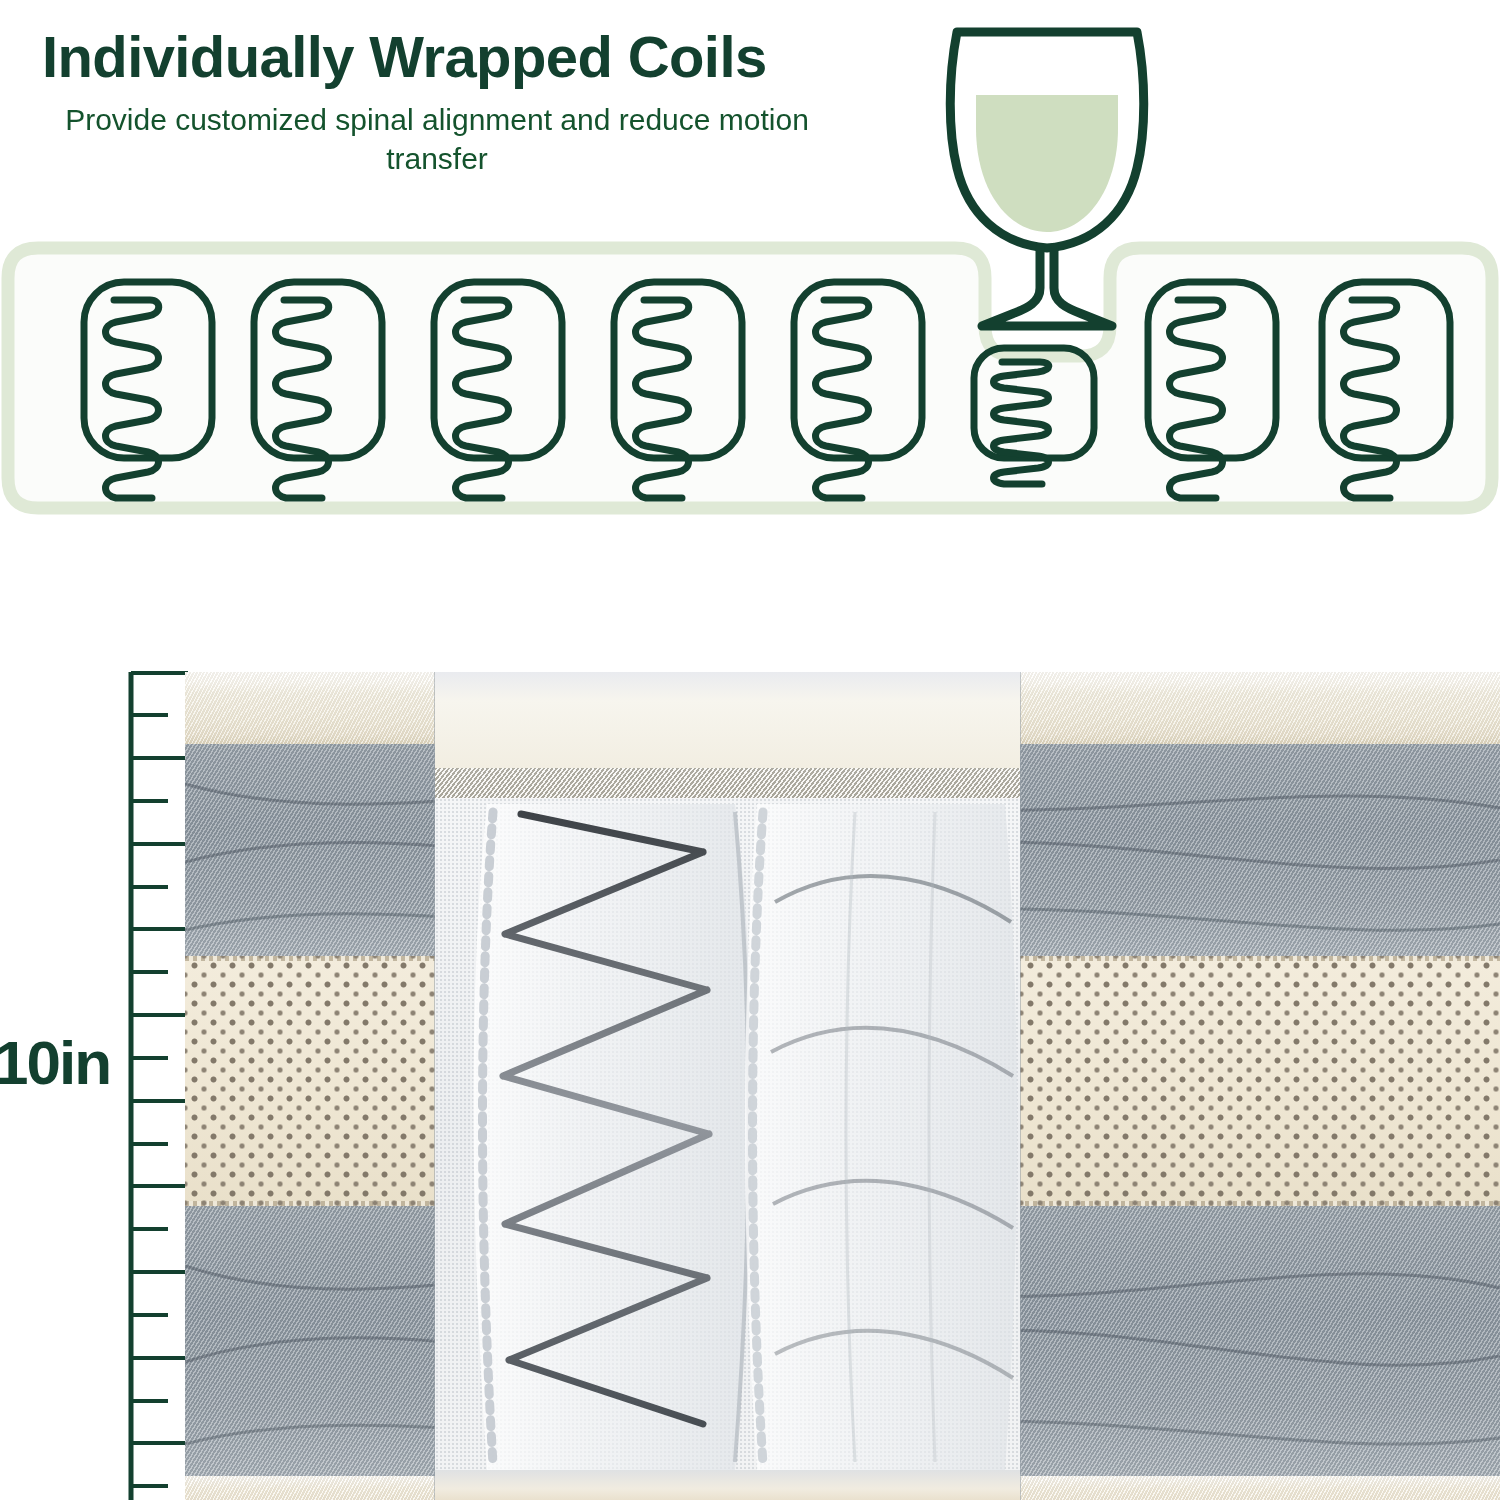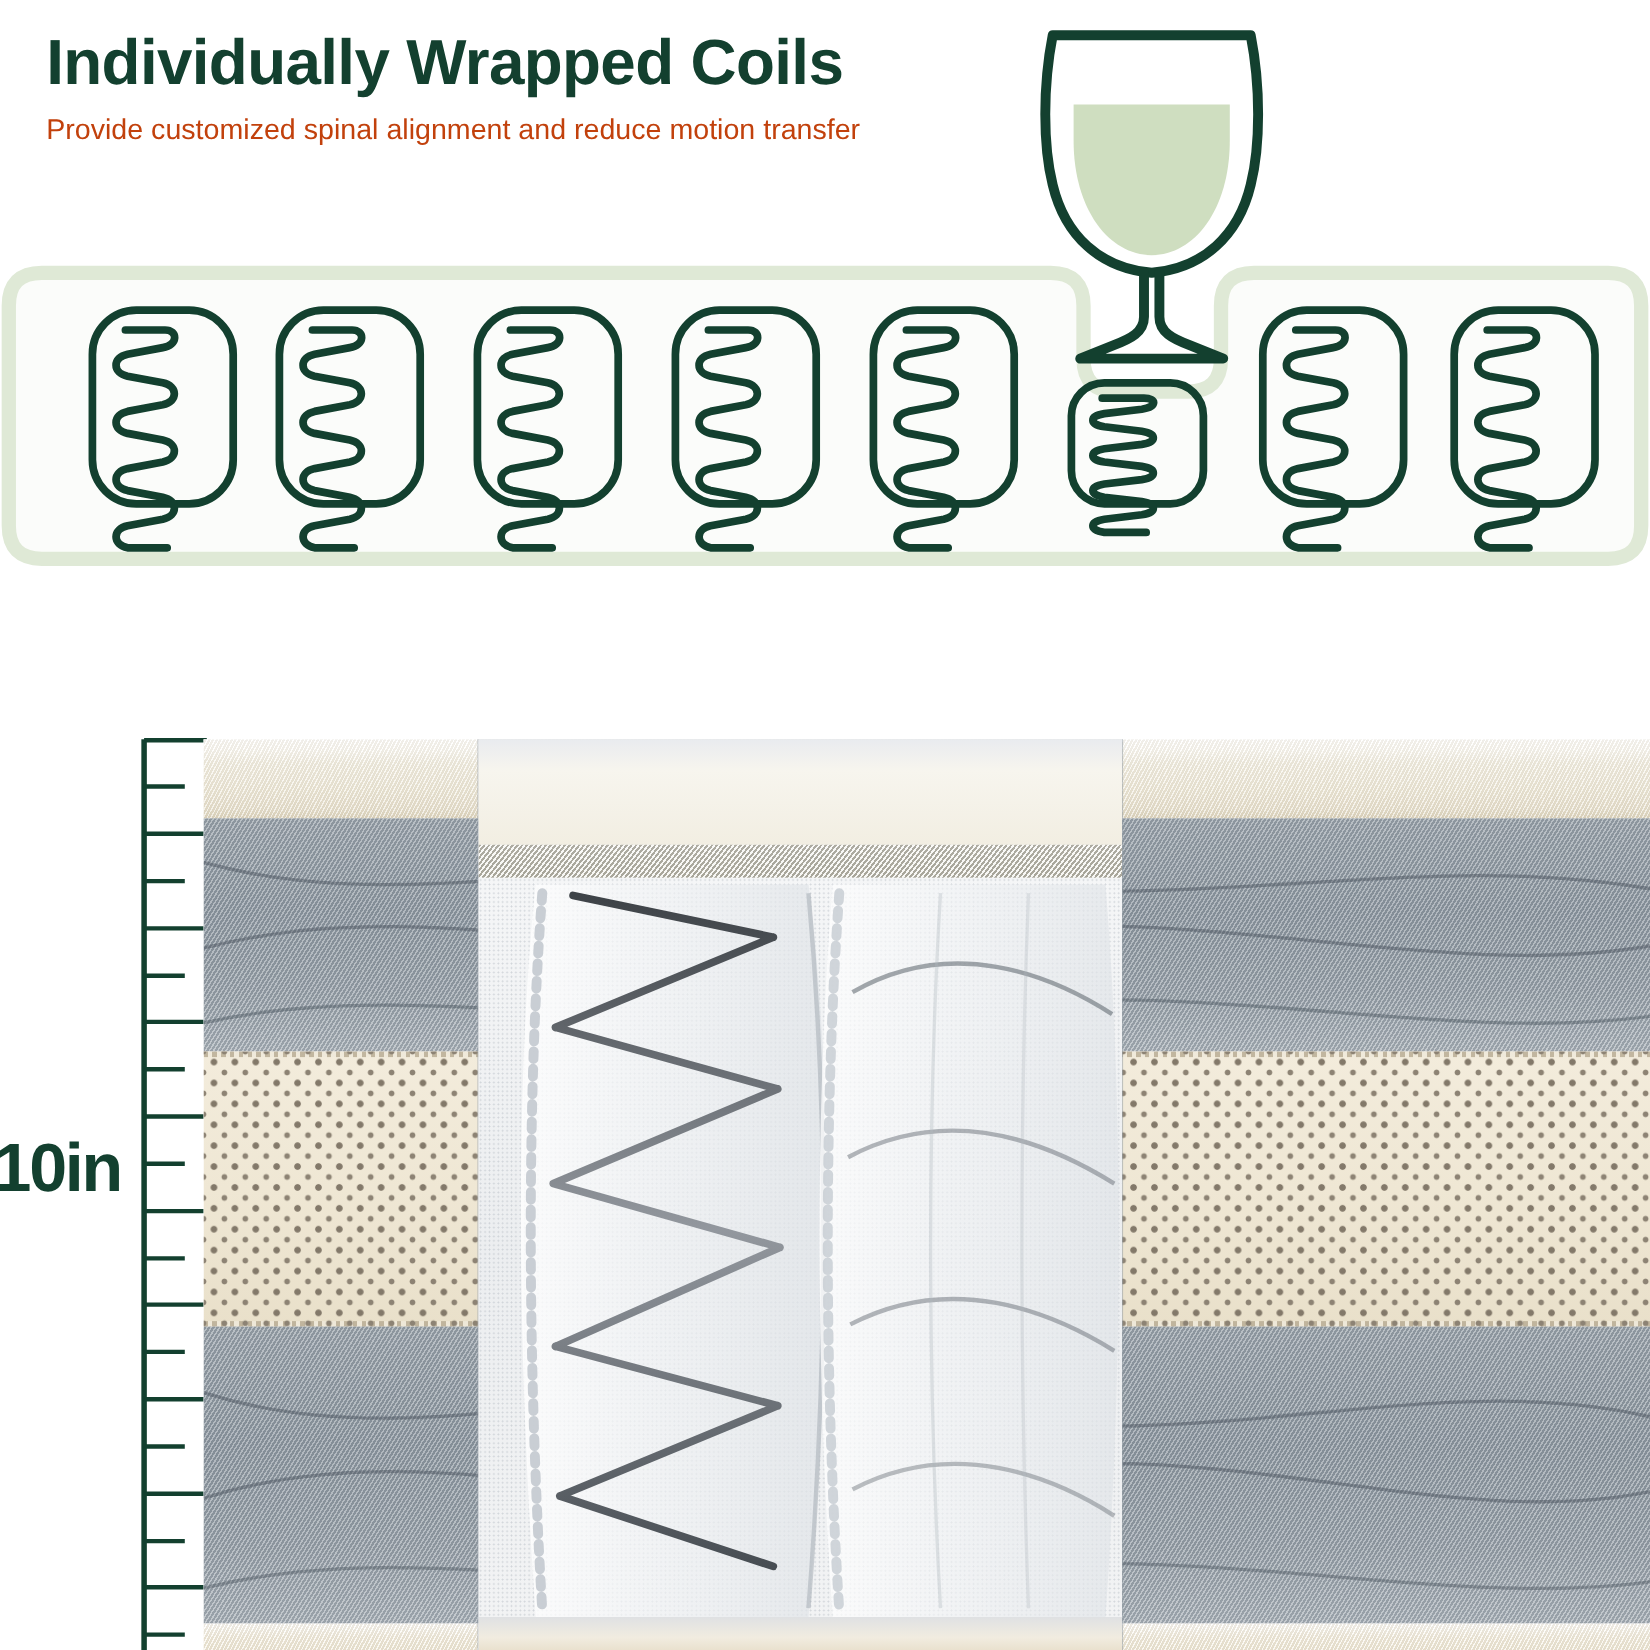--- a/index.html
+++ b/index.html
@@ -26,26 +26,27 @@
   #headline {
     font-size: 58px;
     font-weight: bold;
     color: #13402f;
     letter-spacing: -0.6px;
     line-height: 1.06;
     margin: 0;
     white-space: nowrap;
   }
   #subheadline {
-    font-size: 26px;
+    font-size: 30px;
     font-weight: normal;
-    color: #c2410c;
+    color: #14532d;
     line-height: 1.28;
     margin: 14px 0 0 0;
     max-width: 790px;
+    text-align: center;
   }
 
   
   #coil-diagram {
     position: absolute;
     left: 0;
     top: 0;
     width: 1500px;
     height: 560px;
     pointer-events: none;

